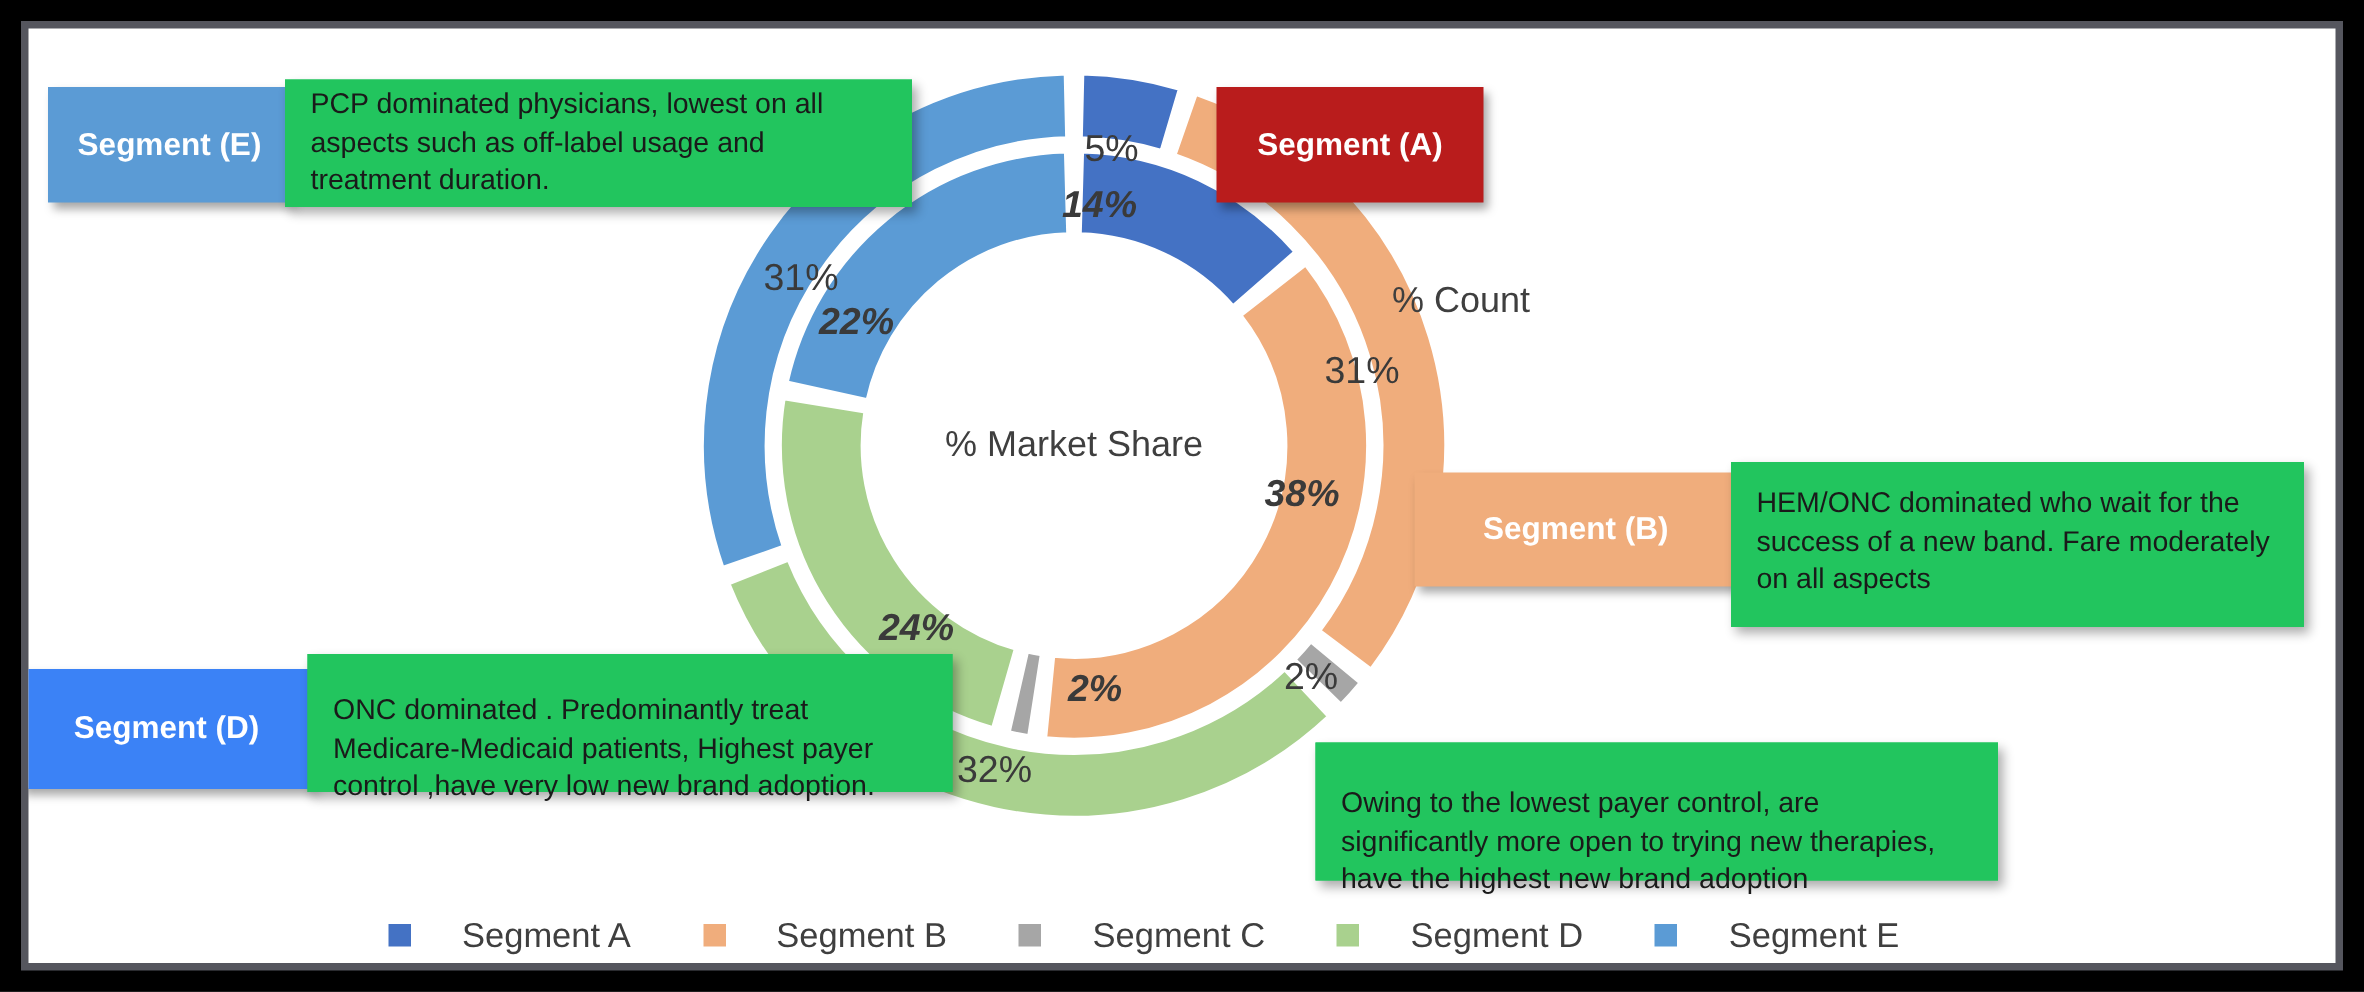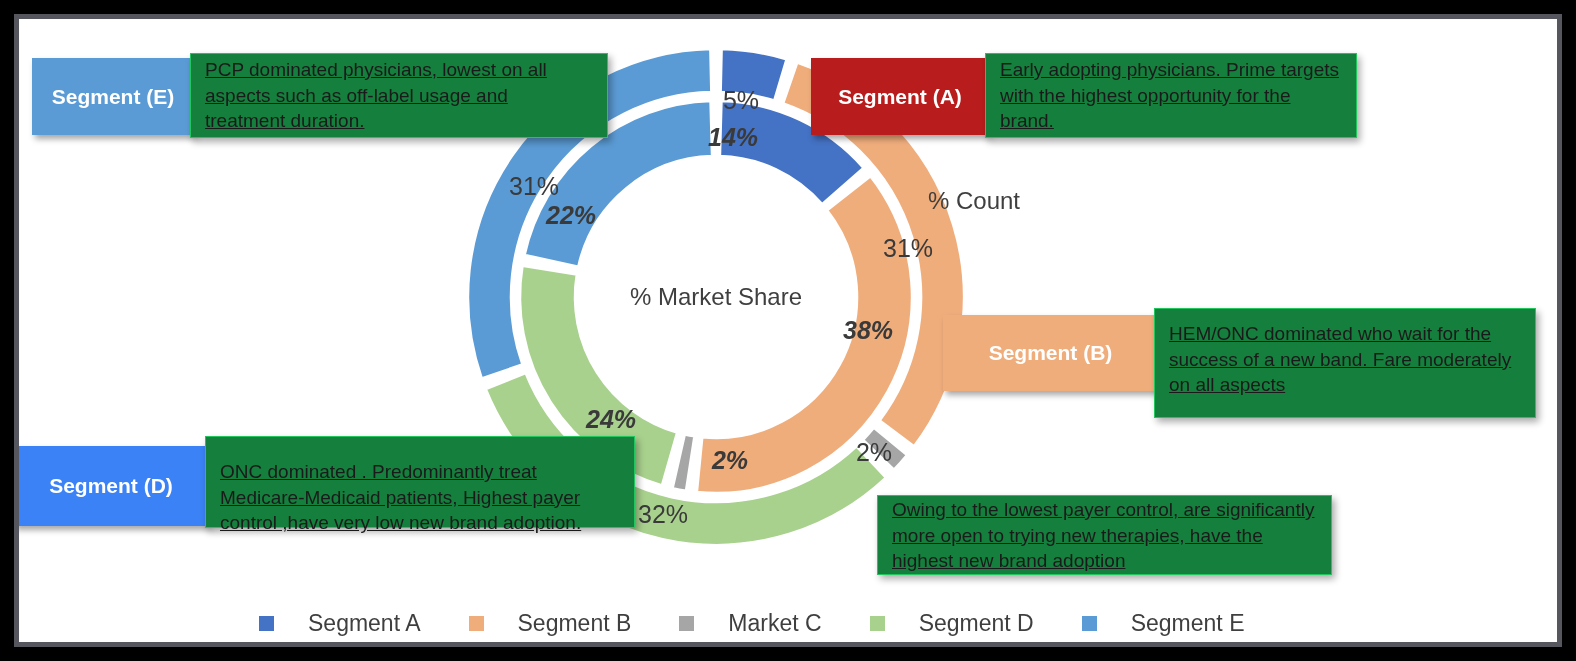--- a/index.html
+++ b/index.html
@@ -19,46 +19,46 @@
             color:#3a3a3a;white-space:nowrap;pointer-events:none;}
   .outer-lbl{font-size:25px;}
   .inner-lbl{font-size:25px;font-style:italic;font-weight:bold;}
   .axis-lbl{position:absolute;transform:translate(-50%,-50%);font-size:24px;color:#3f3f3f;white-space:nowrap;}
 
   
   .callout{position:absolute;display:flex;align-items:stretch;}
   .callout .tag{display:flex;align-items:center;justify-content:center;
                 color:#fff;font-weight:bold;font-size:21px;
                 box-shadow:3px 4px 6px rgba(0,0,0,.35);}
-  .callout .body{background:#15803d;border:1px solid #22c55e;
+  .callout .body{background:#22c55e;border:3px solid #22c55e;
                  box-shadow:3px 4px 7px rgba(0,0,0,.33);
                  display:flex;align-items:center;
                  font-size:19px;color:#1a1a1a;line-height:1.35;
-                 padding:8px 14px;box-sizing:border-box;text-decoration:underline;}
+                 padding:8px 14px;box-sizing:border-box;}
 
   
   #co-e{left:13px;top:39px;}
   #co-e .tag{width:162px;height:77px;background:#5B9BD5;}
   #co-e .body{width:418px;height:85px;margin-left:-4px;margin-top:-5px;}
 
   #co-a{left:792px;top:39px;}
   #co-a .tag{width:178px;height:77px;background:#4472C4;}
   #co-a .body{width:372px;height:85px;margin-left:-4px;margin-top:-5px;}
 
   #co-b{left:924px;top:296px;}
   #co-b .tag{width:215px;height:76px;background:#F0AD7C;}
   #co-b .body{width:382px;height:110px;margin-left:-4px;margin-top:-7px;align-items:flex-start;padding-top:12px;}
 
   #co-d{left:-6px;top:427px;}
   #co-d .tag{width:196px;height:80px;background:#A9D18E;}
   #co-d .body{width:430px;height:92px;margin-left:-4px;margin-top:-10px;align-items:flex-start;padding-top:22px;}
 
   #co-c{left:862px;top:486px;}
   #co-c .tag{width:192px;height:80px;background:#A6A6A6;}
-  #co-c .body{width:455px;height:80px;margin-left:-4px;margin-top:-10px;align-items:flex-start;padding-top:1px;}
+  #co-c .body{width:455px;height:92px;margin-left:-4px;margin-top:-10px;align-items:flex-start;padding-top:25px;}
 
   
   #legend{position:absolute;left:240px;top:582px;width:920px;height:44px;
           display:flex;align-items:center;gap:48px;}
   .leg-item{display:flex;align-items:center;gap:10px;}
   .leg-sw{width:15px;height:15px;display:inline-block;}
   .leg-tx{font-size:23px;color:#3f3f3f;white-space:nowrap;margin-left:24px;}
 </style>
 </head>
 <body>
@@ -104,21 +104,20 @@
         <div class="ring-lbl inner-lbl" style="left:552px;top:196px;">22%</div>
       </div>
 
       <div class="callout" id="co-e">
         <div class="tag" style="background: rgb(91, 155, 213);">Segment (E)</div>
         <div class="body">PCP dominated physicians, lowest on all aspects such as off-label usage and treatment duration.</div>
       </div>
 
       <div class="callout" id="co-a">
         <div class="tag" style="background: #b91c1c;">Segment (A)</div>
-        <div class="body">Early adopting physicians. Prime targets with the highest opportunity for the brand.</div>
       </div>
 
       <div class="callout" id="co-b">
         <div class="tag" style="background: rgb(240, 173, 124);">Segment (B)</div>
         <div class="body">HEM/ONC dominated who wait for the success of a new band. Fare moderately on all aspects</div>
       </div>
 
       <div class="callout" id="co-d">
         <div class="tag" style="background: #3b82f6;">Segment (D)</div>
         <div class="body">ONC dominated . Predominantly treat Medicare-Medicaid patients, Highest payer control ,have very low new brand adoption.</div>
@@ -132,21 +131,21 @@
         <div class="leg-item">
           <span class="leg-sw" style="background: rgb(68, 114, 196);"></span>
           <span class="leg-tx">Segment A</span>
         </div>
         <div class="leg-item">
           <span class="leg-sw" style="background: rgb(240, 173, 124);"></span>
           <span class="leg-tx">Segment B</span>
         </div>
         <div class="leg-item">
           <span class="leg-sw" style="background: rgb(166, 166, 166);"></span>
-          <span class="leg-tx">Market C</span>
+          <span class="leg-tx">Segment C</span>
         </div>
         <div class="leg-item">
           <span class="leg-sw" style="background: rgb(169, 209, 142);"></span>
           <span class="leg-tx">Segment D</span>
         </div>
         <div class="leg-item">
           <span class="leg-sw" style="background: rgb(91, 155, 213);"></span>
           <span class="leg-tx">Segment E</span>
         </div>
       </div>

